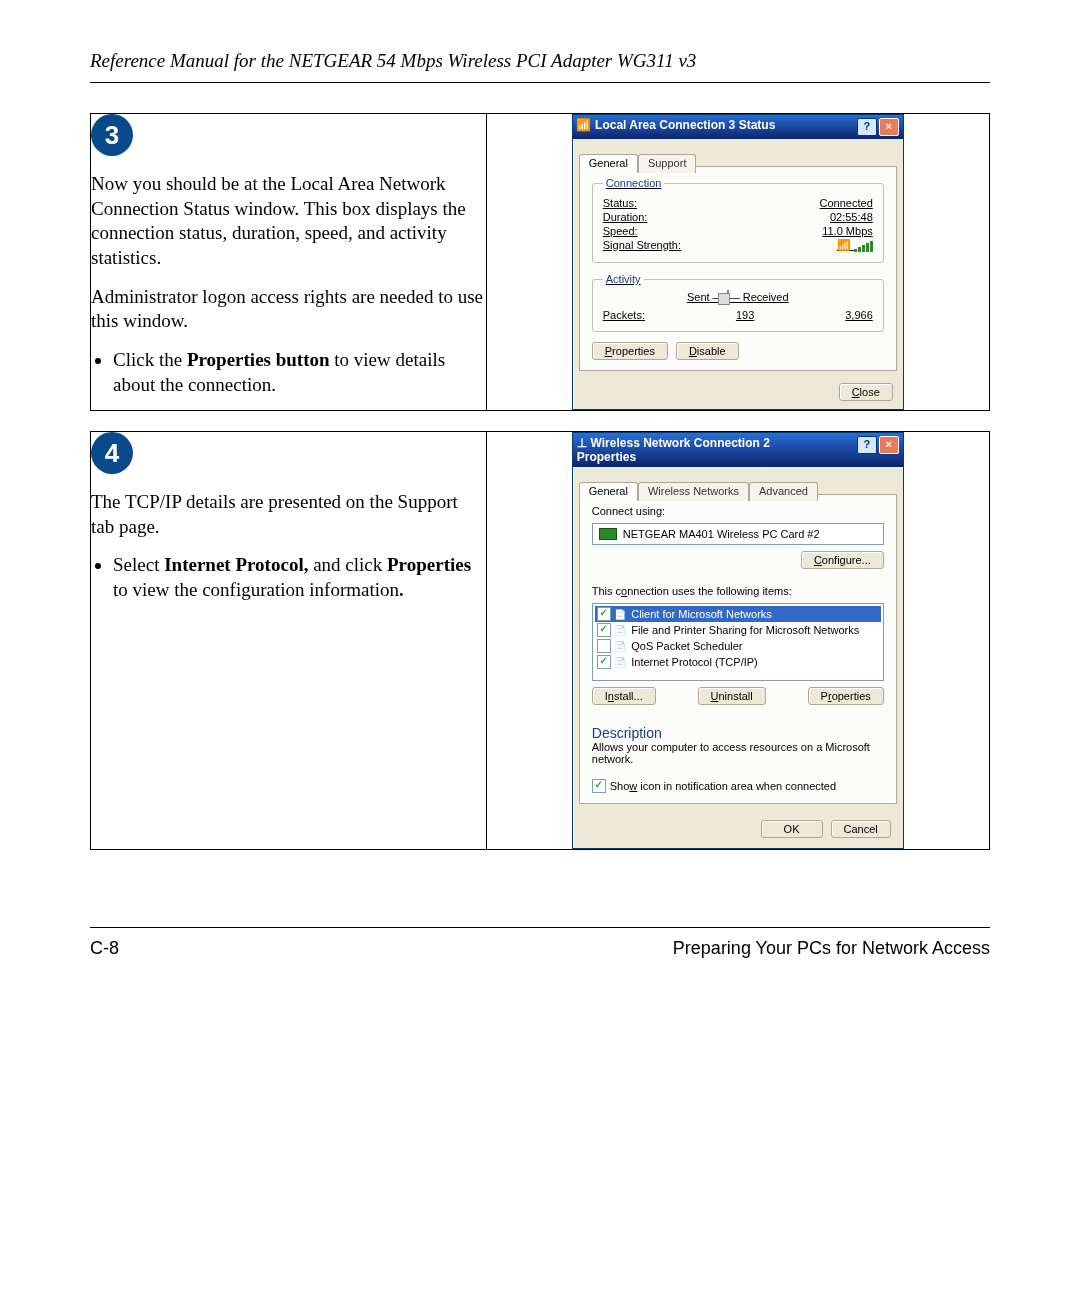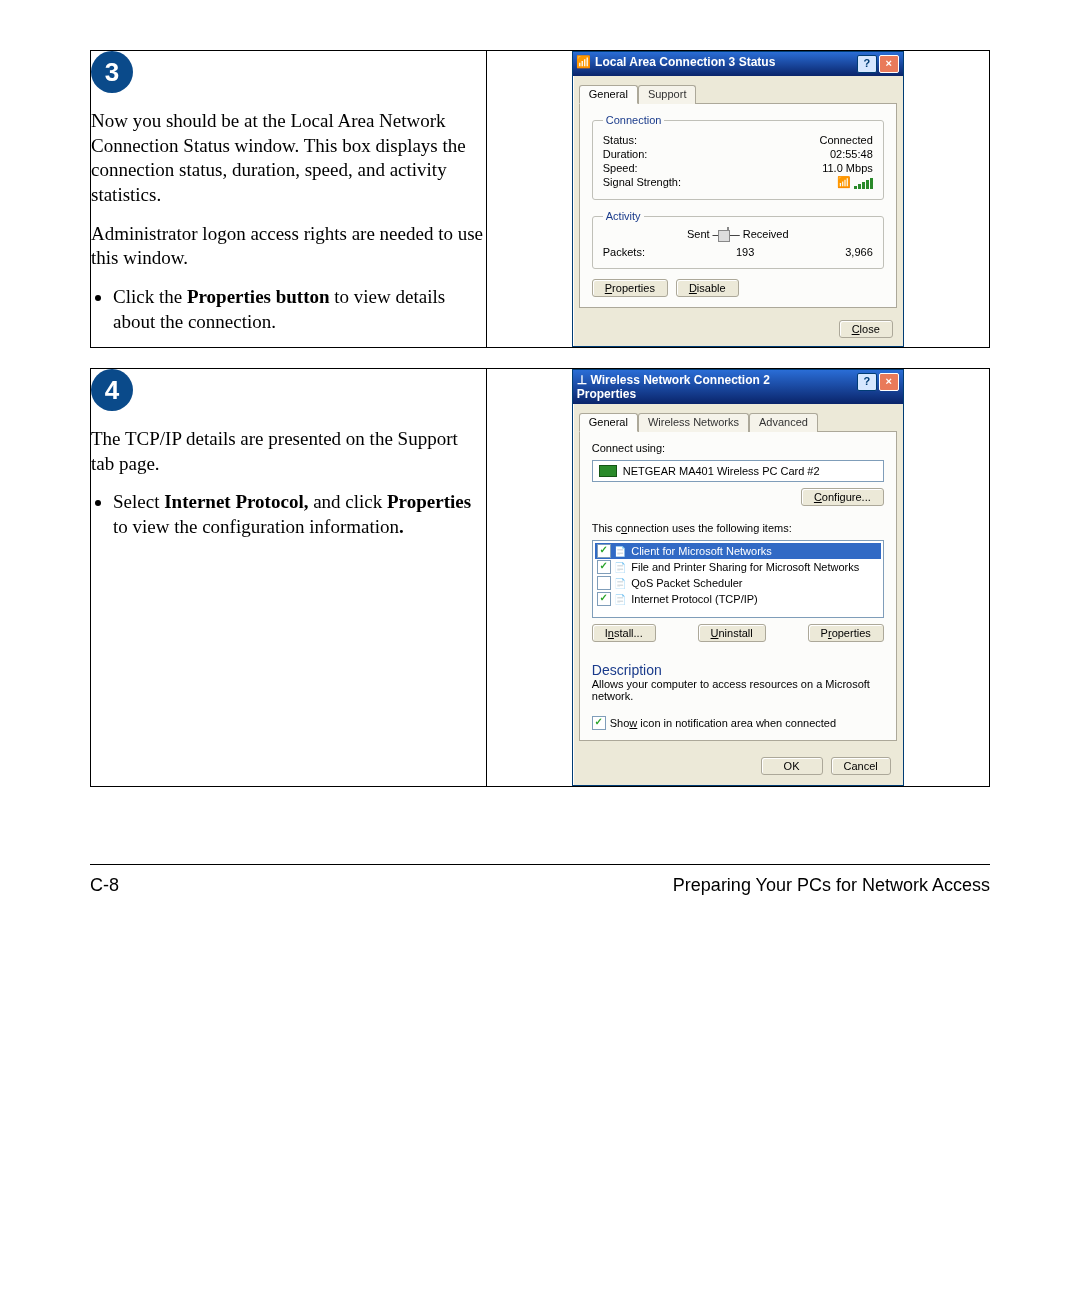--- a/index.html
+++ b/index.html
@@ -113,21 +113,21 @@
     display:flex;
     gap:0;
   }
   .tab {
     border:1px solid #aca899;
     border-bottom:none;
     background:#ece9d8;
     padding:2px 9px 3px 9px;
     font-size:11px;
     position:relative;
-    top:1px;
+    top:7px;
     border-top-left-radius:3px;
     border-top-right-radius:3px;
   }
   .tab.inactive {
     background:#f5f3ea;
     color:#333;
   }
   .tab.active {
     background:#fcfcfa;
     z-index:2;
@@ -137,20 +137,21 @@
     margin:0 6px 6px 6px;
     background:#fcfcfa;
     border:1px solid #aca899;
     padding:10px 12px 10px 12px;
   }
   fieldset {
     border:1px solid #c0c0b8;
     border-radius:3px;
     margin:0 0 10px 0;
     padding:6px 10px 8px 10px;
+    text-decoration:underline;
   }
   legend { color:#1a3b8b; font-size:11px; padding:0 3px;}
   .row { display:flex; justify-content:space-between; margin:2px 0; }
   .row .val { text-align:right; }
   .sig-bars {
     display:inline-flex; align-items:flex-end; gap:1px;
     height:12px; vertical-align:bottom;
   }
   .sig-bars span {
     width:3px; background:#2a8a2a; display:inline-block;
@@ -194,20 +195,21 @@
   .card-icon { width:16px;height:10px;background:#2a8a2a;border:1px solid #155515; }
   .smallgap { height:6px; }
   .desc { color:#1a3b8b; font-size:14px; margin-top:20px;}
   .cfg-right { text-align:right; margin:6px 0 16px 0;}
   .bottom-okcancel { text-align:right; padding:10px 12px 10px 0; display:flex; justify-content:flex-end; gap:8px;}
 </style>
 </head>
 <body>
 
 <div class="page">
+  <div class="header">Reference Manual for the NETGEAR 54 Mbps Wireless PCI Adapter WG311 v3</div>
 
   <table class="step">
     <tbody>
         <tr>
       <td class="left">
         <div class="badge">3</div>
         <div class="body-text">
           <p>Now you should be at the Local Area Network Connection Status window. This box displays the connection status, duration, speed, and activity statistics.</p>
           <p>Administrator logon access rights are needed to use this window.</p>
           <ul>

